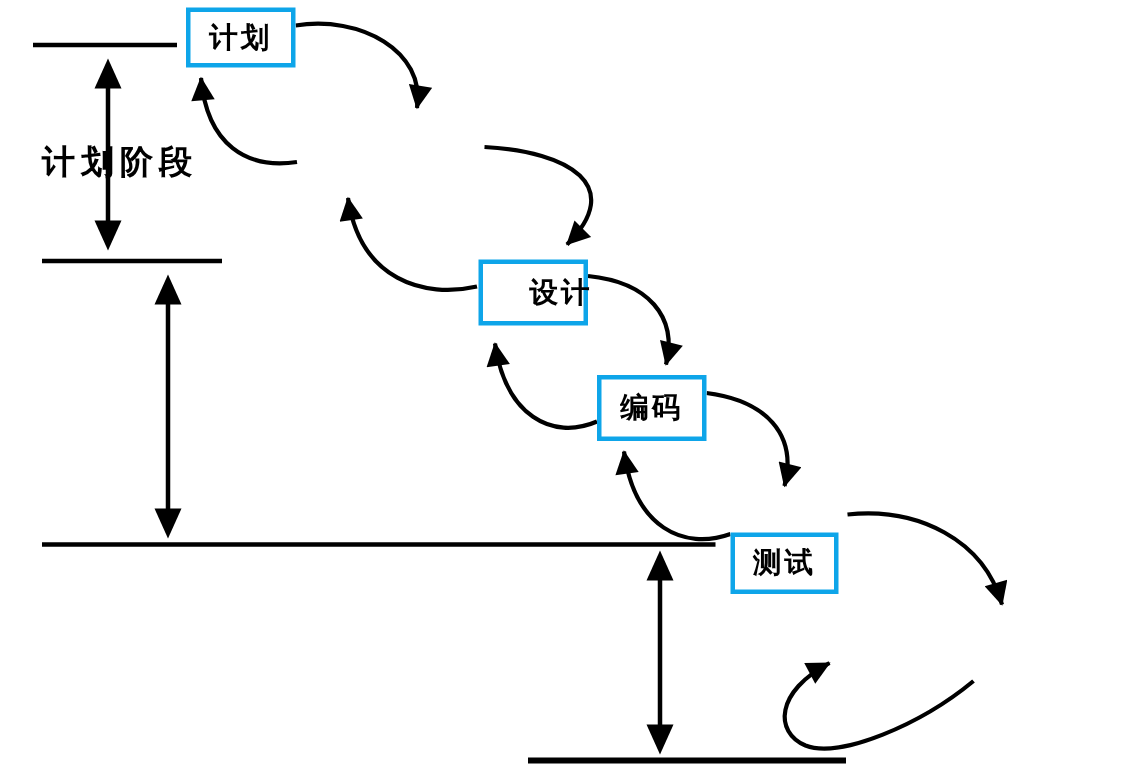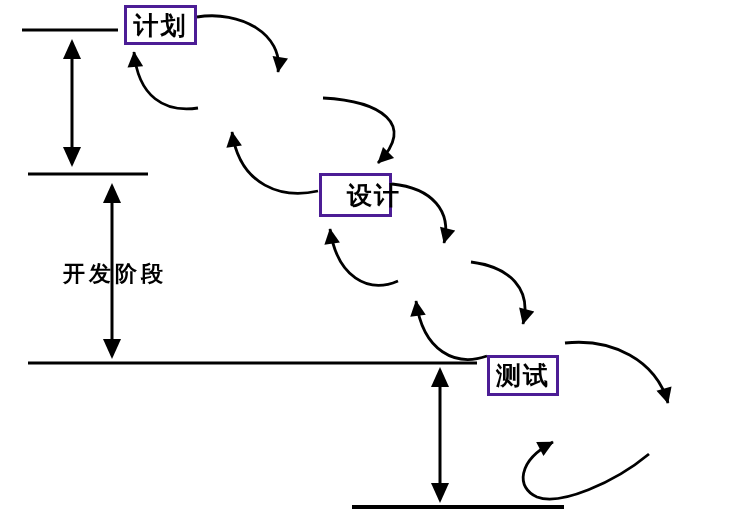--- a/index.html
+++ b/index.html
@@ -17,26 +17,26 @@
     color: #000000;
   }
   .arrows-layer {
     position: absolute;
     left: 0;
     top: 0;
   }
   .stage-box {
     position: absolute;
     box-sizing: border-box;
-    border: 3px solid #4c1d95;
+    border: 3px solid #0ea5e9;
     background: #ffffff;
     display: flex;
     align-items: center;
     justify-content: center;
-    font-size: 25px;
+    font-size: 19px;
     font-weight: bold;
     letter-spacing: 2px;
     white-space: nowrap;
     line-height: 1;
     z-index: 2;
   }
   .phase-label {
     position: absolute;
     font-size: 22px;
     font-weight: bold;
@@ -102,17 +102,18 @@
     <path d="M198,108 C165,113 138,97 134,52" fill="none" stroke="#000" stroke-width="2.8" marker-end="url(#ah)"></path>
     <path d="M318,191 C283,199 240,187 232,132" fill="none" stroke="#000" stroke-width="2.8" marker-end="url(#ah)"></path>
     <path d="M398,281 C368,294 337,277 330,229" fill="none" stroke="#000" stroke-width="2.8" marker-end="url(#ah)"></path>
     <path d="M487,356 C456,367 423,352 416,301" fill="none" stroke="#000" stroke-width="2.8" marker-end="url(#ah)"></path>
 
     <path d="M649,454 C614,483 560,506 537,497 C516,488 517,461 553,442" fill="none" stroke="#000" stroke-width="2.8" marker-end="url(#ah)"></path>
   </svg>
 
   <div class="stage-box box-plan">计划</div>
   <div class="stage-box box-design">设计</div>
+  <div class="stage-box box-coding">编码</div>
   <div class="stage-box box-testing">测试</div>
 
-  <div class="phase-label label-development">开发阶段</div>
+  <div class="phase-label label-planning">计划阶段</div>
 
 </div>
 
 </body></html>

